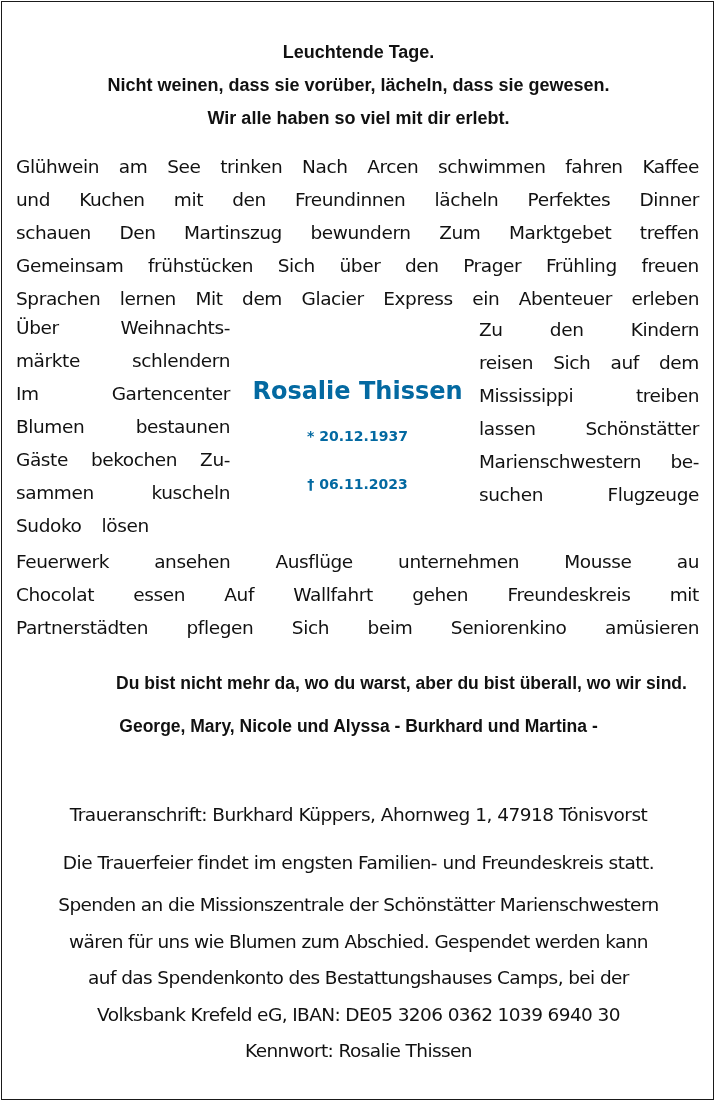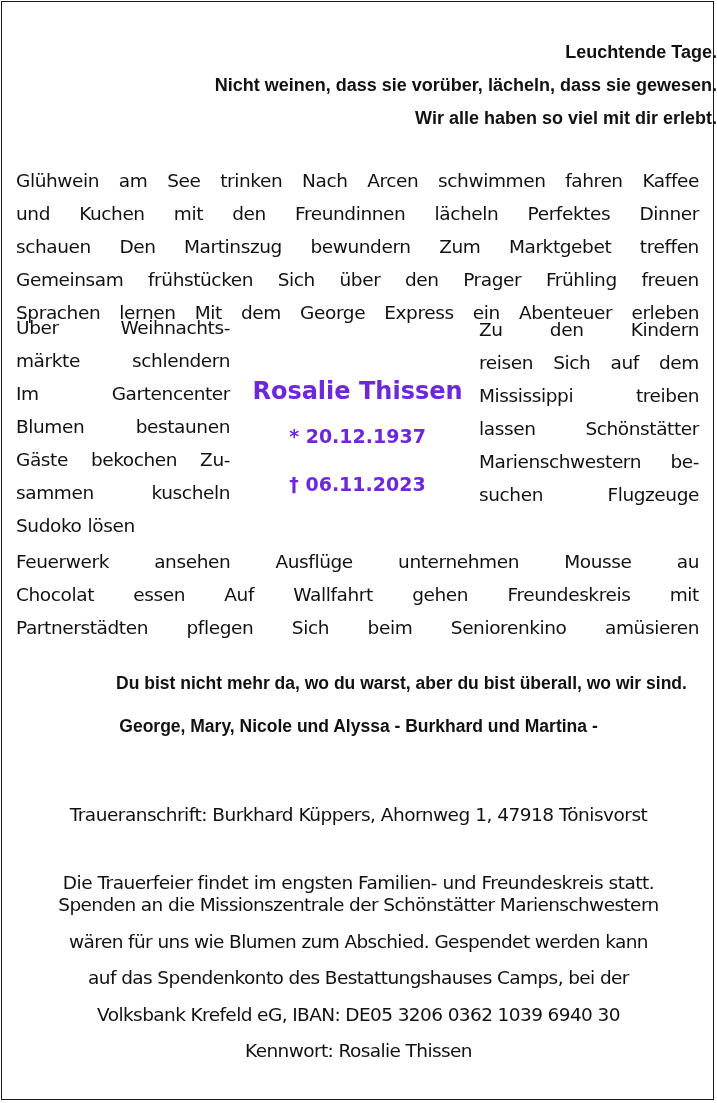--- a/index.html
+++ b/index.html
@@ -5,43 +5,43 @@
   html, body { margin: 0; padding: 0; background: #ffffff; }
   body { width: 717px; height: 1103px; position: relative; overflow: hidden; }
   .frame {
     position: absolute; left: 1px; top: 1px; width: 713px; height: 1099px;
     border: 1px solid #1a1a1a; box-sizing: border-box;
   }
   .bold { font-family: "Liberation Sans", sans-serif; font-weight: bold; color: #111; }
   .thin { font-family: "DejaVu Sans", sans-serif; font-weight: normal; color: #111; }
   .center { text-align: center; position: absolute; left: 0; width: 717px; }
 
-  .motto { font-size: 18px; line-height: 33px; top: 36px; text-align: right; }
+  .motto { font-size: 18px; line-height: 33px; top: 36px; }
   .motto div { height: 33px; }
 
   .block-top {
-    position: absolute; left: 16px; width: 683px; top: 164px;
+    position: absolute; left: 16px; width: 683px; top: 150px;
     font-size: 18.5px; line-height: 33px; letter-spacing: -0.4px;
   }
   .jl { display: flex; justify-content: space-between; height: 33px; white-space: nowrap; }
   .jl span { display: inline-block; }
 
   .col-left { position: absolute; left: 16px; width: 214px; top: 317px; font-size: 18.5px; letter-spacing: -0.4px; }
   .col-right { position: absolute; left: 479px; width: 220px; top: 319px; font-size: 18.5px; letter-spacing: -0.4px; }
 
-  .center-col { position: absolute; left: 240px; width: 235px; top: 370px; text-align: center; font-family: "DejaVu Sans", sans-serif; font-weight: bold; color: #6d28d9; }
+  .center-col { position: absolute; left: 240px; width: 235px; top: 370px; text-align: center; font-family: "DejaVu Sans", sans-serif; font-weight: bold; color: #0369a1; }
   .name { font-size: 24px; line-height: 42px; }
-  .date { font-size: 19px; line-height: 48px; text-align: center; }
+  .date { font-size: 14px; line-height: 48px; text-align: center; }
 
   .block-bottom { position: absolute; left: 16px; width: 683px; top: 551px; font-size: 18.5px; letter-spacing: -0.4px; }
 
   .quote { top: 668px; font-size: 17.5px; line-height: 30px; margin-left: 43px; }
   .family { top: 707px; font-size: 17.5px; line-height: 38px; }
   .addr { top: 797px; font-size: 18.5px; line-height: 36px; font-family: "DejaVu Sans", sans-serif; letter-spacing: -0.5px; color: #111; }
-  .ceremony { top: 845px; font-size: 18.5px; line-height: 36px; font-family: "DejaVu Sans", sans-serif; letter-spacing: -0.5px; color: #111; margin-top: 20px; }
+  .ceremony { top: 845px; font-size: 18.5px; line-height: 36px; font-family: "DejaVu Sans", sans-serif; letter-spacing: -0.5px; color: #111; }
   .donation { top: 887px; font-size: 18.5px; line-height: 36.5px; font-family: "DejaVu Sans", sans-serif; letter-spacing: -0.6px; color: #111; }
 </style>
 </head>
 <body>
 
 <div class="frame"></div>
 
 <div class="center bold motto">
   <div>Leuchtende Tage.</div>
   <div>Nicht weinen, dass sie vorüber, lächeln, dass sie gewesen.</div>
@@ -87,21 +87,21 @@
       <span>den</span>
       <span>Prager</span>
       <span>Frühling</span>
       <span>freuen</span>
     </div>
     <div class="jl">
       <span>Sprachen</span>
       <span>lernen</span>
       <span>Mit</span>
       <span>dem</span>
-      <span>George</span>
+      <span>Glacier</span>
       <span>Express</span>
       <span>ein</span>
       <span>Abenteuer</span>
       <span>erleben</span>
     </div>
   </div>
 
 <div class="col-left thin">
     <div class="jl">
       <span>Über</span>
@@ -121,21 +121,21 @@
     </div>
     <div class="jl">
       <span>Gäste</span>
       <span>bekochen</span>
       <span>Zu-</span>
     </div>
     <div class="jl">
       <span>sammen</span>
       <span>kuscheln</span>
     </div>
-    <div class="jl" style="justify-content: flex-start; gap: 6px; text-align: center;">
+    <div class="jl" style="justify-content: flex-start; gap: 20px; text-align: center;">
       <span>Sudoko</span>
       <span>lösen</span>
     </div>
   </div>
 
 <div class="center-col">
   <div class="name">Rosalie Thissen</div>
   <div class="date">* 20.12.1937</div>
   <div class="date">† 06.11.2023</div>
 </div>

